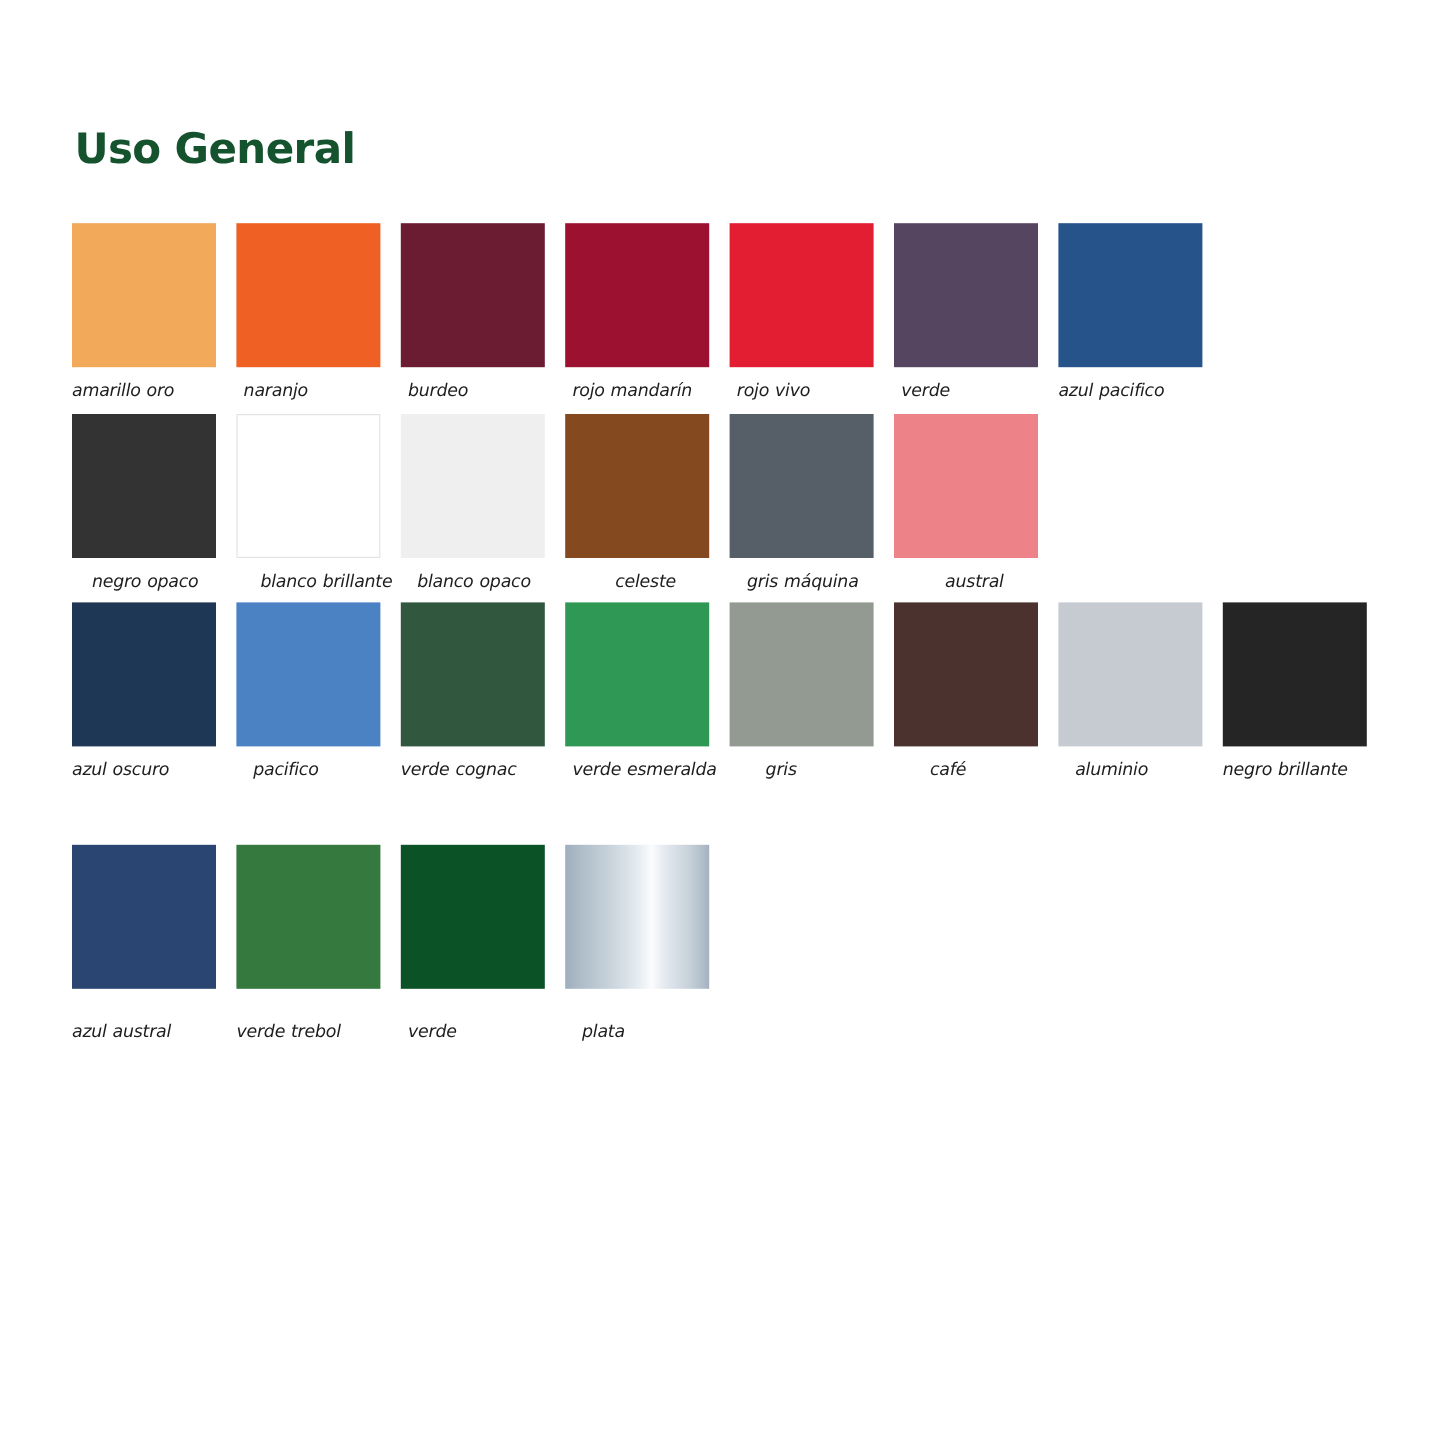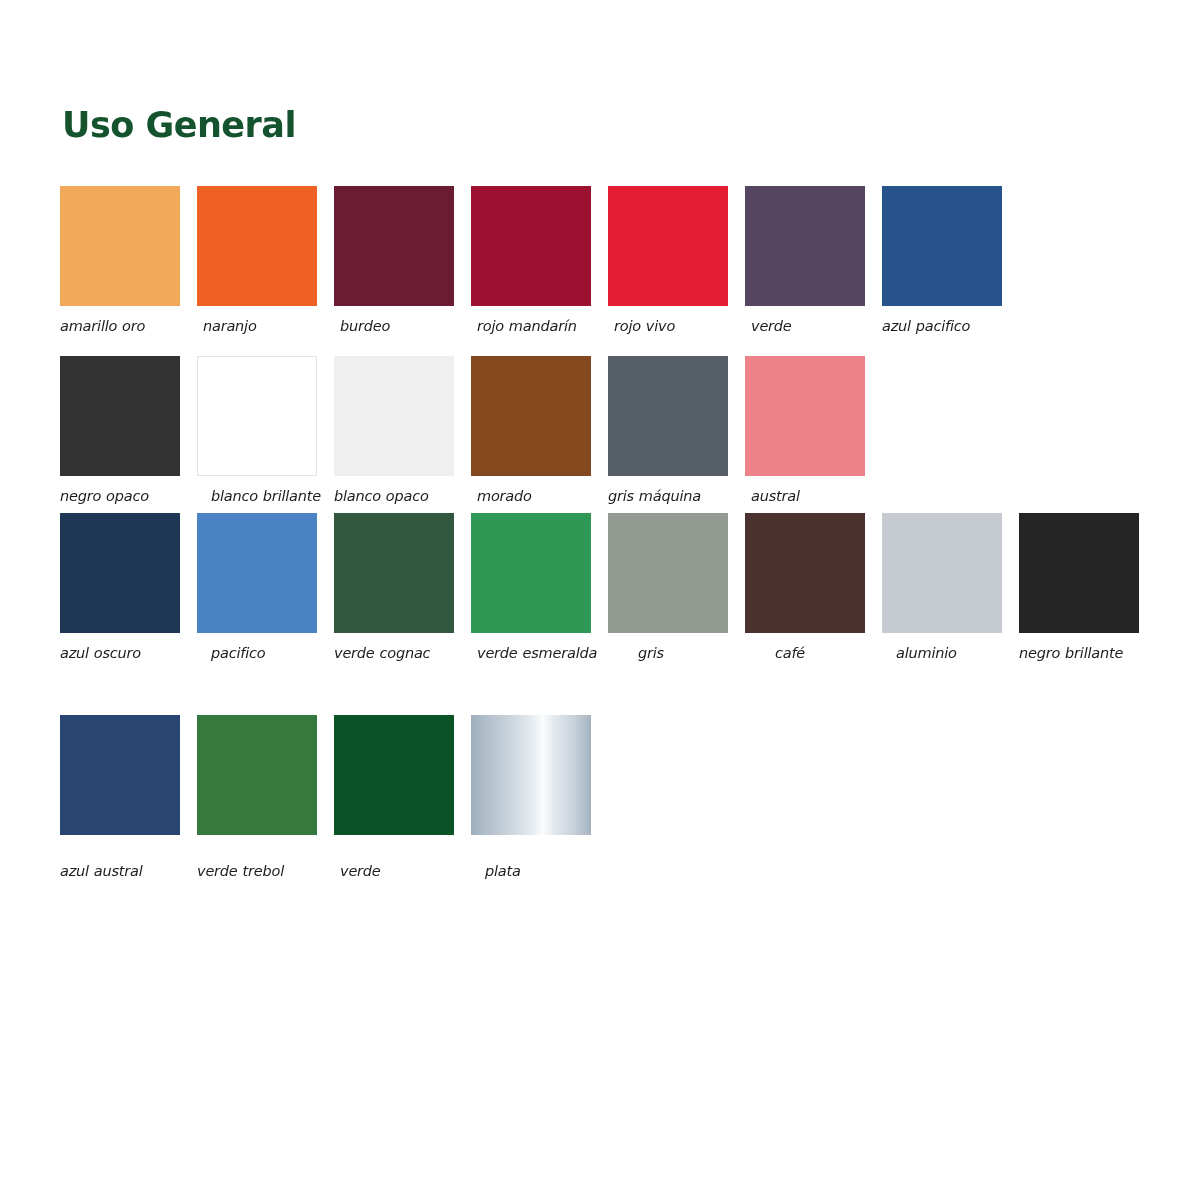--- a/index.html
+++ b/index.html
@@ -42,21 +42,21 @@
     top: 186px;
     width: 1096px;
   }
 
   .swatch-row {
     display: flex;
     align-items: flex-start;
   }
 
   .swatch-row.row-1 { margin-top: 0px; }
-  .swatch-row.row-2 { margin-top: 20px; }
+  .swatch-row.row-2 { margin-top: 9px; text-align: center; }
   .swatch-row.row-3 { margin-top: 7px; }
   .swatch-row.row-4 { margin-top: 52px; }
 
   .swatch-cell {
     width: 120px;
     margin-right: 17px;
     display: flex;
     flex-direction: column;
   }
   .swatch-cell:last-child { margin-right: 0; }
@@ -138,21 +138,21 @@
       <div class="swatch-cell">
         <div class="swatch-chip bordered" style="background: rgb(255, 255, 255);"></div>
         <div class="swatch-label label-indent-2">blanco brillante</div>
       </div>
       <div class="swatch-cell">
         <div class="swatch-chip" style="background: rgb(239, 239, 239);"></div>
         <div class="swatch-label">blanco opaco</div>
       </div>
       <div class="swatch-cell">
         <div class="swatch-chip" style="background: rgb(132, 73, 31);"></div>
-        <div class="swatch-label label-indent-1">morado</div>
+        <div class="swatch-label label-indent-1">celeste</div>
       </div>
       <div class="swatch-cell">
         <div class="swatch-chip" style="background: rgb(86, 95, 104);"></div>
         <div class="swatch-label">gris máquina</div>
       </div>
       <div class="swatch-cell">
         <div class="swatch-chip" style="background: rgb(238, 130, 137);"></div>
         <div class="swatch-label label-indent-1">austral</div>
       </div>
     </div>

